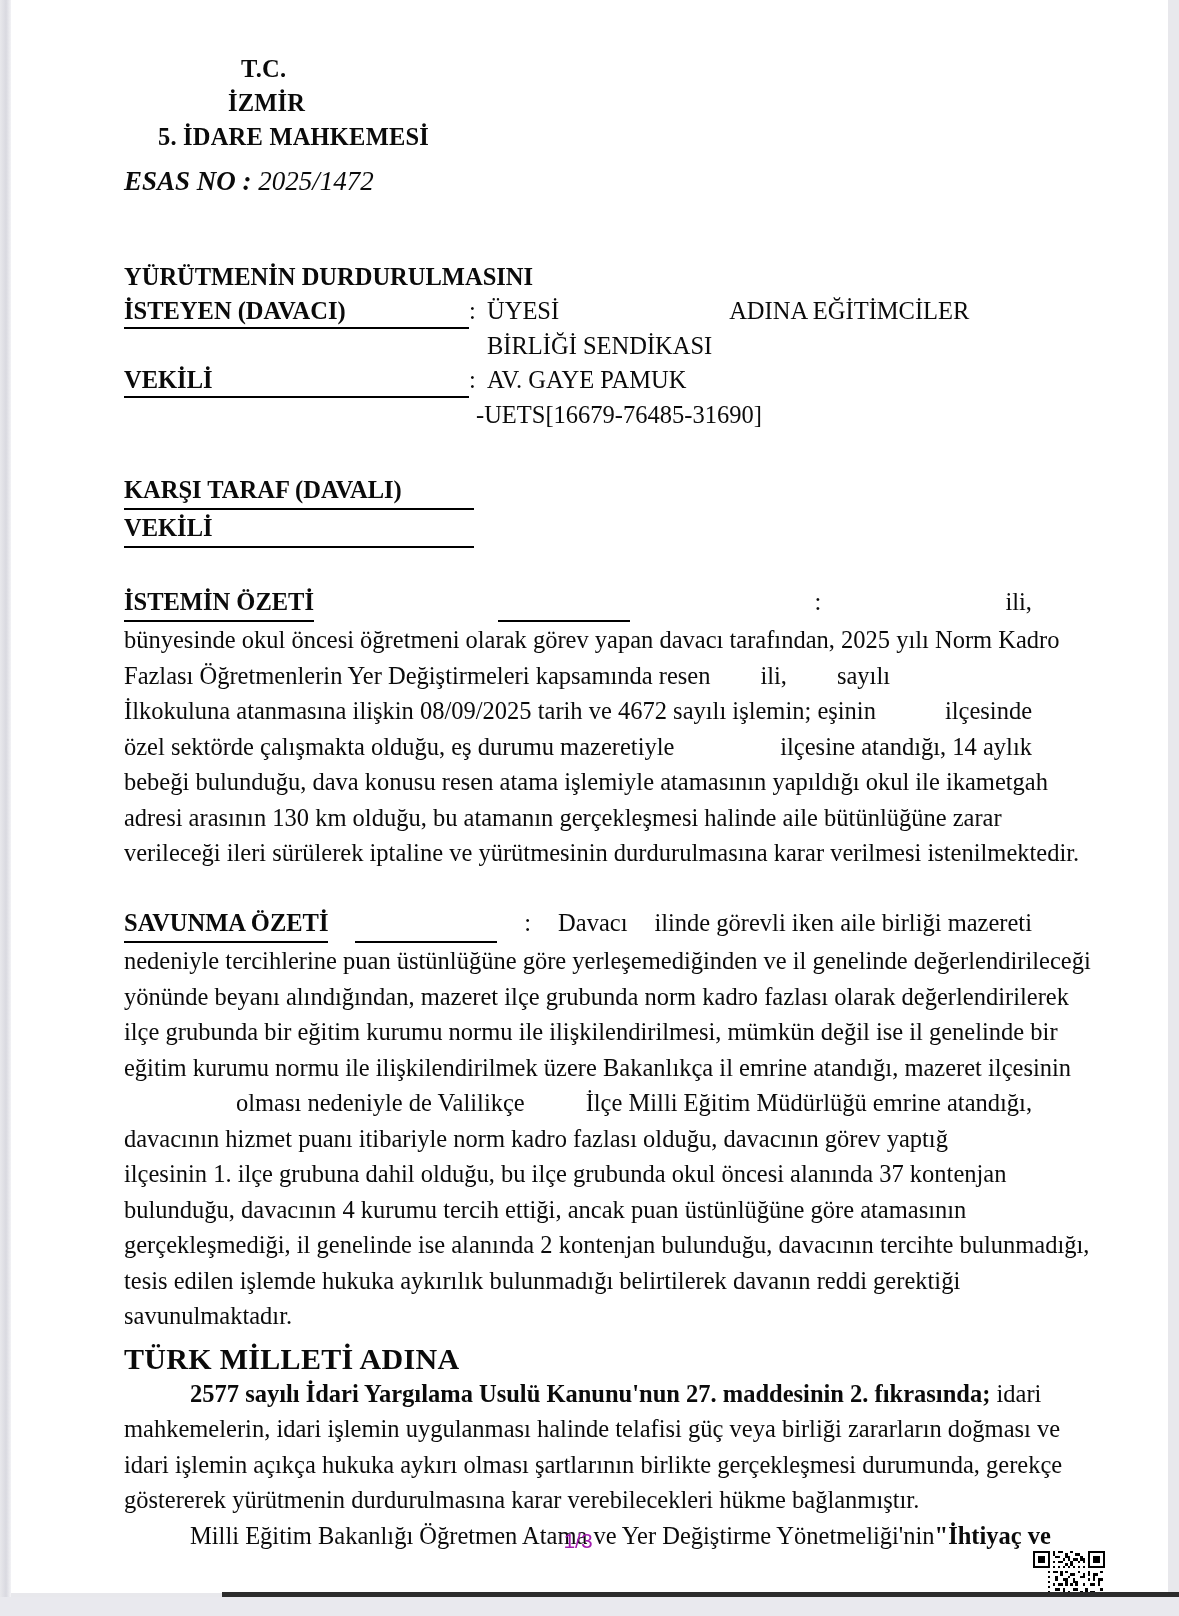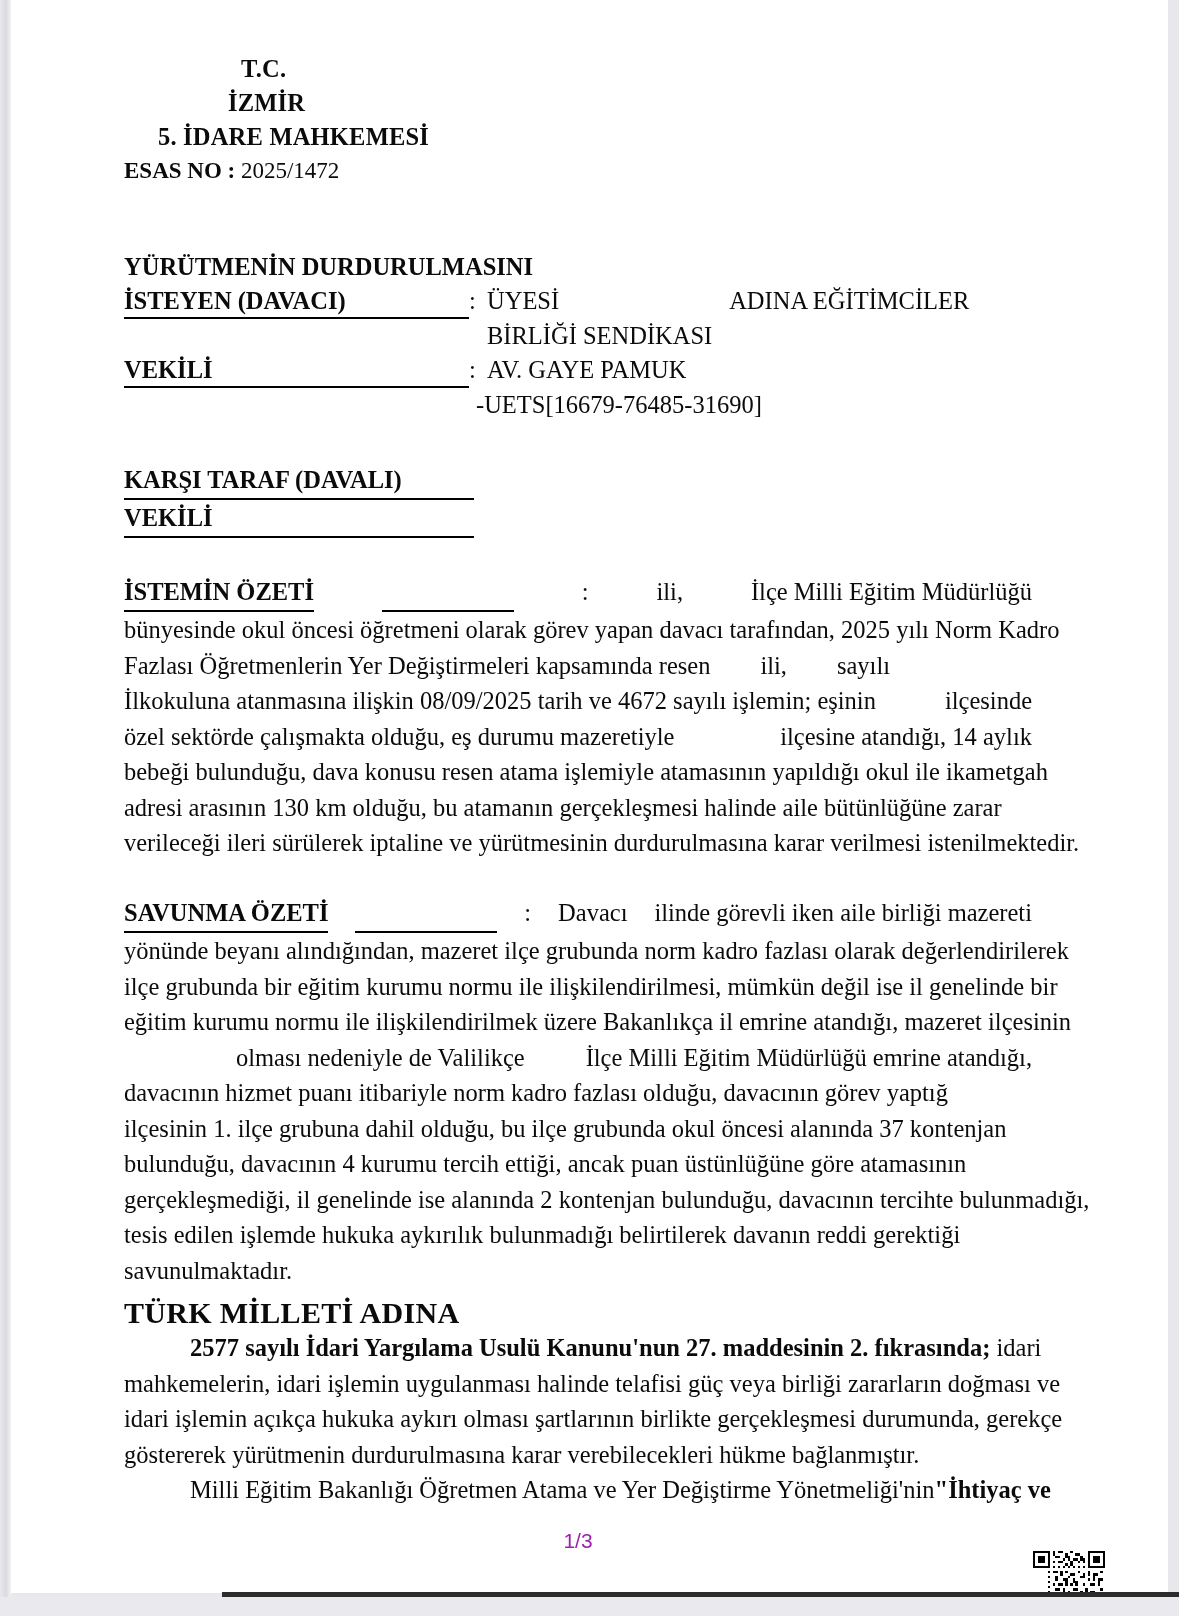--- a/index.html
+++ b/index.html
@@ -76,24 +76,25 @@
     font-weight: bold;
     font-size: 24.5px;
     line-height: 34px;
     letter-spacing: 0.2px;
   }
   .head-tc      { padding-left: 117px; }
   .head-city    { padding-left: 104px; }
   .head-court   { padding-left: 34px; }
   .head-esas {
     font-weight: bold;
-    font-size: 23px;
+    font-size: 27px;
     line-height: 34px;
     padding-left: 0px;
-    margin-top: 0;
+    margin-top: 10px;
+    font-style: italic;
   }
   .head-esas .val { font-weight: normal; }
 
   
   .parties {
     margin-top: 62px;
     font-size: 24.5px;
     line-height: 33.5px;
   }
   .p-line { display: flex; }
@@ -235,32 +236,33 @@
       <div class="counter">
         <div>
           <span class="p-label ul">KARŞI TARAF (DAVALI)</span>
         </div>
         <div>
           <span class="p-label ul">VEKİLİ</span>
         </div>
       </div>
 
       <div class="para" style="margin-top:36px">
-        <span class="just-line"><span class="lbl">İSTEMİN ÖZETİ</span><span class="lbl-gap" style="width:132px"></span><span>:</span><span>ili,</span><span>İlçe Milli Eğitim Müdürlüğü</span></span>
+        <span class="just-line"><span class="lbl">İSTEMİN ÖZETİ</span><span class="lbl-gap" style="width:132px"></span><span>:</span><span>ili,</span></span>
         <span class="line">bünyesinde okul öncesi öğretmeni olarak görev yapan davacı tarafından, 2025 yılı Norm Kadro</span>
         <span class="just-line"><span>Fazlası Öğretmenlerin Yer Değiştirmeleri kapsamında resen</span><span>ili,</span><span>sayılı</span><span style="width:92px"></span></span>
         <span class="just-line"><span>İlkokuluna atanmasına ilişkin 08/09/2025 tarih ve 4672 sayılı işlemin; eşinin</span><span>ilçesinde</span></span>
         <span class="just-line"><span>özel sektörde çalışmakta olduğu, eş durumu mazeretiyle</span><span>ilçesine atandığı, 14 aylık</span></span>
         <span class="line">bebeği bulunduğu, dava konusu resen atama işlemiyle atamasının yapıldığı okul ile ikametgah</span>
         <span class="line">adresi arasının 130 km olduğu, bu atamanın gerçekleşmesi halinde aile bütünlüğüne zarar</span>
         <span class="line">verileceği ileri sürülerek iptaline ve yürütmesinin durdurulmasına karar verilmesi istenilmektedir.</span>
       </div>
 
       <div class="para" style="margin-top:34px">
         <span class="just-line"><span class="lbl">SAVUNMA ÖZETİ</span><span class="lbl-gap" style="width:142px"></span><span>:</span><span>Davacı</span><span>ilinde görevli iken aile birliği mazereti</span></span>
+        <span class="line">nedeniyle tercihlerine puan üstünlüğüne göre yerleşemediğinden ve il genelinde değerlendirileceği</span>
         <span class="line">yönünde beyanı alındığından, mazeret ilçe grubunda norm kadro fazlası olarak değerlendirilerek</span>
         <span class="line">ilçe grubunda bir eğitim kurumu normu ile ilişkilendirilmesi, mümkün değil ise il genelinde bir</span>
         <span class="line">eğitim kurumu normu ile ilişkilendirilmek üzere Bakanlıkça il emrine atandığı, mazeret ilçesinin</span>
         <span class="just-line" style="padding-left:112px"><span>olması nedeniyle de Valilikçe</span><span>İlçe Milli Eğitim Müdürlüğü emrine atandığı,</span></span>
         <span class="line">davacının hizmet puanı itibariyle norm kadro fazlası olduğu, davacının görev yaptığ</span>
         <span class="line">ilçesinin 1. ilçe grubuna dahil olduğu, bu ilçe grubunda okul öncesi alanında 37 kontenjan</span>
         <span class="line">bulunduğu, davacının 4 kurumu tercih ettiği, ancak puan üstünlüğüne göre atamasının</span>
         <span class="line">gerçekleşmediği, il genelinde ise alanında 2 kontenjan bulunduğu, davacının tercihte bulunmadığı,</span>
         <span class="line">tesis edilen işlemde hukuka aykırılık bulunmadığı belirtilerek davanın reddi gerektiği</span>
         <span class="line">savunulmaktadır.</span>

